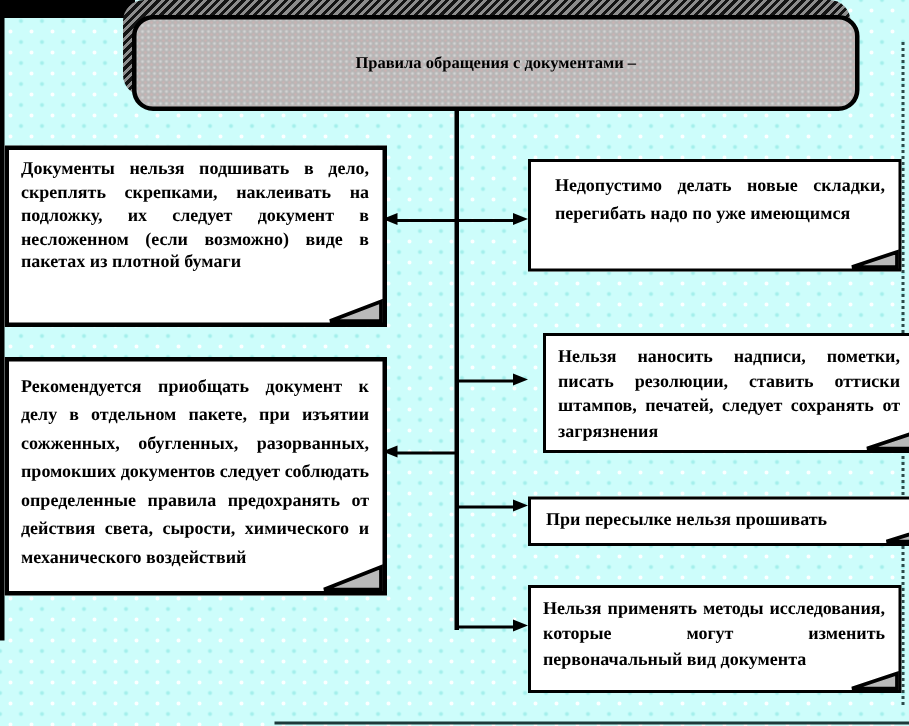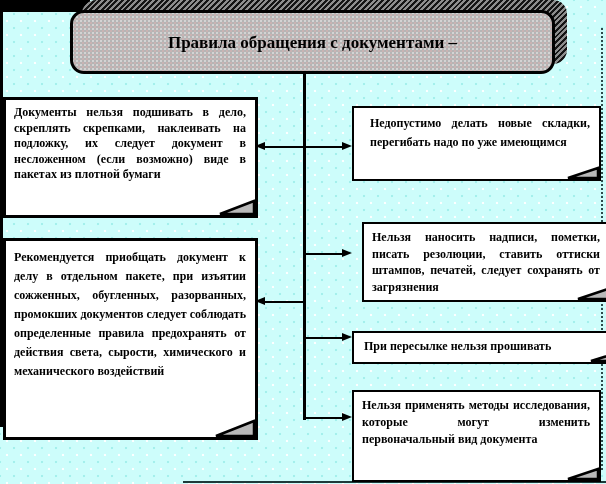--- a/index.html
+++ b/index.html
@@ -22,55 +22,55 @@
   .frame-right-dotted{position:absolute;left:601px;top:28px;height:442px;width:0;border-left:2px dotted #2c4a4a;}
   .frame-bottom{position:absolute;left:183px;top:481px;width:423px;height:2px;background:#1d3a3a;}
 
   
   .title-shadow{
     position:absolute;left:82px;top:0;width:485px;height:64px;
     border-radius:14px;
     background:repeating-linear-gradient(135deg,#141414 0 2px,#8d8d8d 2px 4px);
   }
   .title-box{
-    position:absolute;left:70px;top:10px;width:485px;height:64px;
+    position:absolute;left:88px;top:10px;width:485px;height:64px;
     box-sizing:border-box;
     border:3px solid #000;border-radius:14px;
     background-color:#b5b5b5;
     background-image:
       radial-gradient(rgba(216,178,178,.6) .8px, transparent 1.2px),
       radial-gradient(rgba(236,236,236,.55) .8px, transparent 1.2px);
     background-size:4px 4px,4px 4px;
     background-position:0 0,2px 2px;
     display:flex;flex-direction:column;justify-content:center;align-items:center;
     text-align:center;
-    font-weight:bold;font-size:17px;line-height:21px;
+    font-weight:bold;font-size:11px;line-height:21px;
     z-index:2;
   }
 
   
   .note{
     position:absolute;box-sizing:border-box;
     background:#fff;border:3px solid #000;
     font-weight:bold;font-size:12px;
     z-index:2;
   }
   .note p{margin:0;padding:5px 9px 4px 8px;text-align:justify;}
   .note .fold{position:absolute;right:-1px;bottom:-1px;display:block;}
   .left1{left:3px;top:97px;width:255px;height:121px;}
   .left1 p{line-height:15.5px;}
-  .left2{left:3px;top:238px;width:255px;height:202px;font-family:Liberation Serif, serif;}
+  .left2{left:3px;top:238px;width:255px;height:159px;font-family:Liberation Serif, serif;}
   .left2 p{line-height:19px;padding-top:7px;}
   .right1{left:352px;top:106px;width:249px;height:75px;border-width:2.5px;}
   .right1 p{line-height:18.5px;padding-top:6px;padding-left:16px;}
   .right2{left:362px;top:222px;width:249px;height:80px;border-width:2.5px;}
   .right2 p{line-height:16.5px;}
   .right3{left:352px;top:331px;width:268px;height:33px;border-width:2.5px;}
   .right3 p{line-height:24px;padding:1px 0 0 10px;text-align:left;}
-  .right4{left:352px;top:390px;width:249px;height:92px;border-width:2.5px;}
+  .right4{left:352px;top:390px;width:249px;height:72px;border-width:2.5px;}
   .right4 p{line-height:17px;}
 
   
   .trunk{position:absolute;left:303px;top:72px;width:3px;height:348px;background:#000;z-index:1;}
   .hline{position:absolute;height:2px;background:#000;z-index:1;}
   .b1{left:262px;top:146px;width:82px;}
   .b2{left:306px;top:253px;width:38px;}
   .b3{left:262px;top:301px;width:44px;}
   .b4{left:306px;top:337px;width:38px;}
   .b5{left:306px;top:417px;width:38px;}

